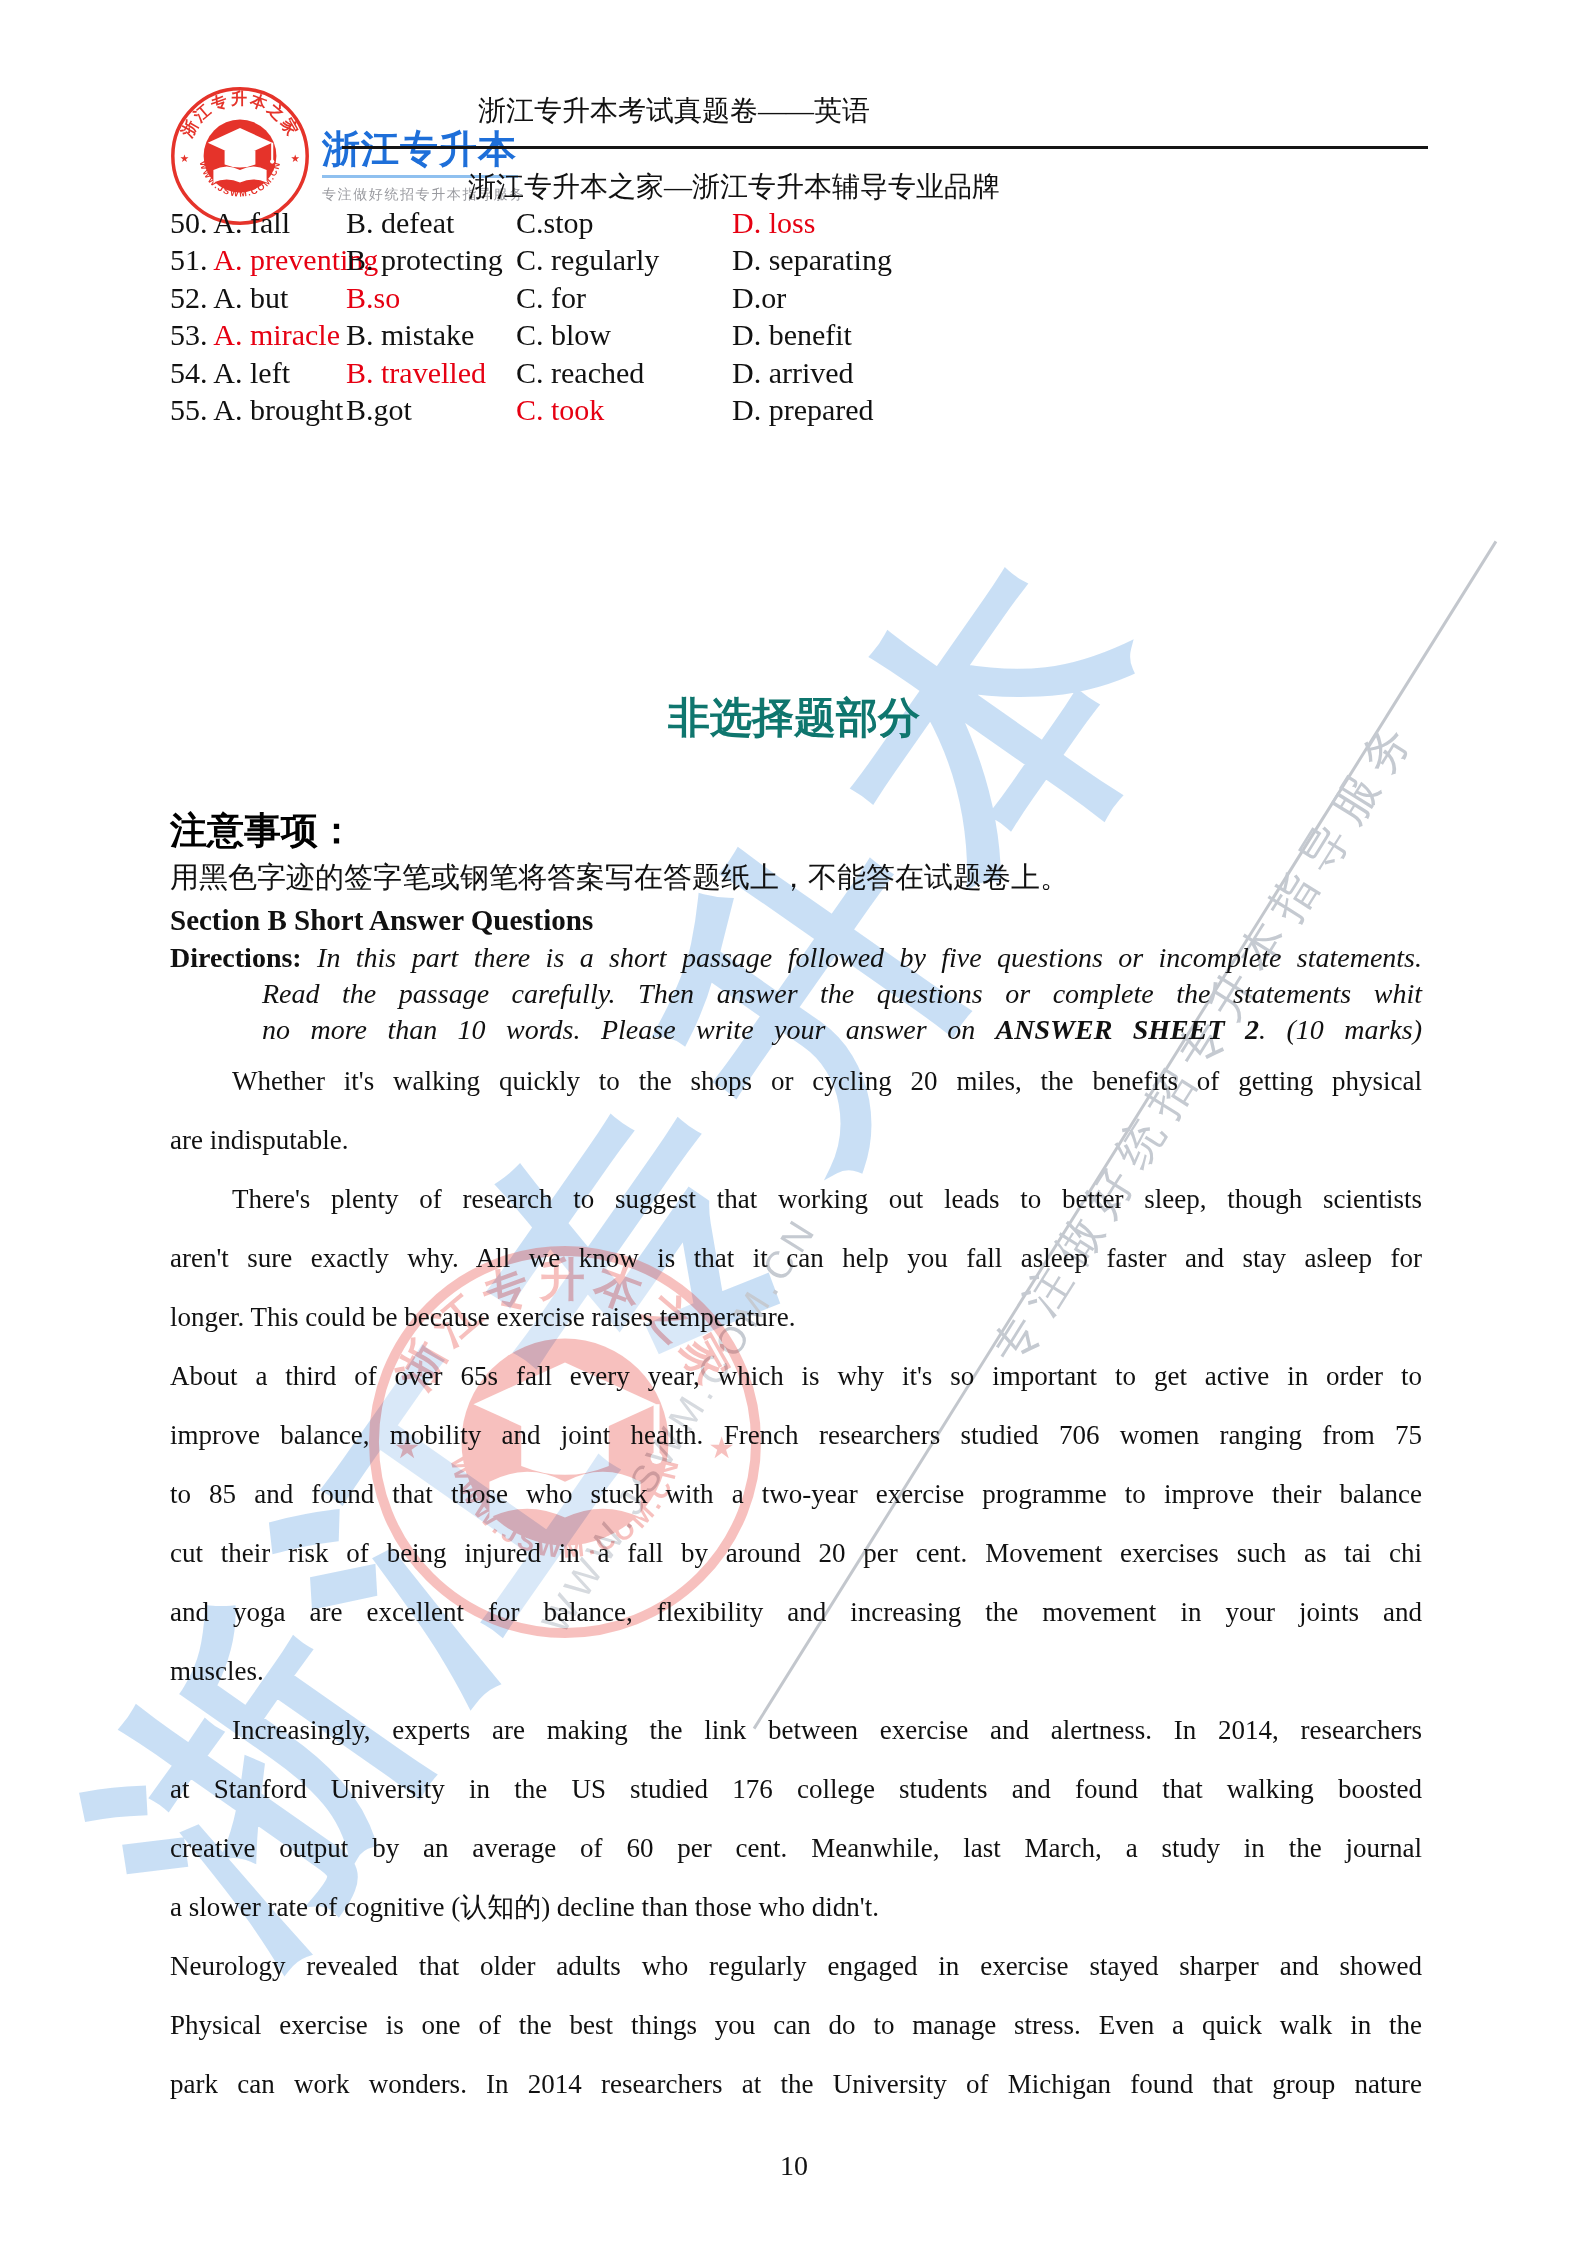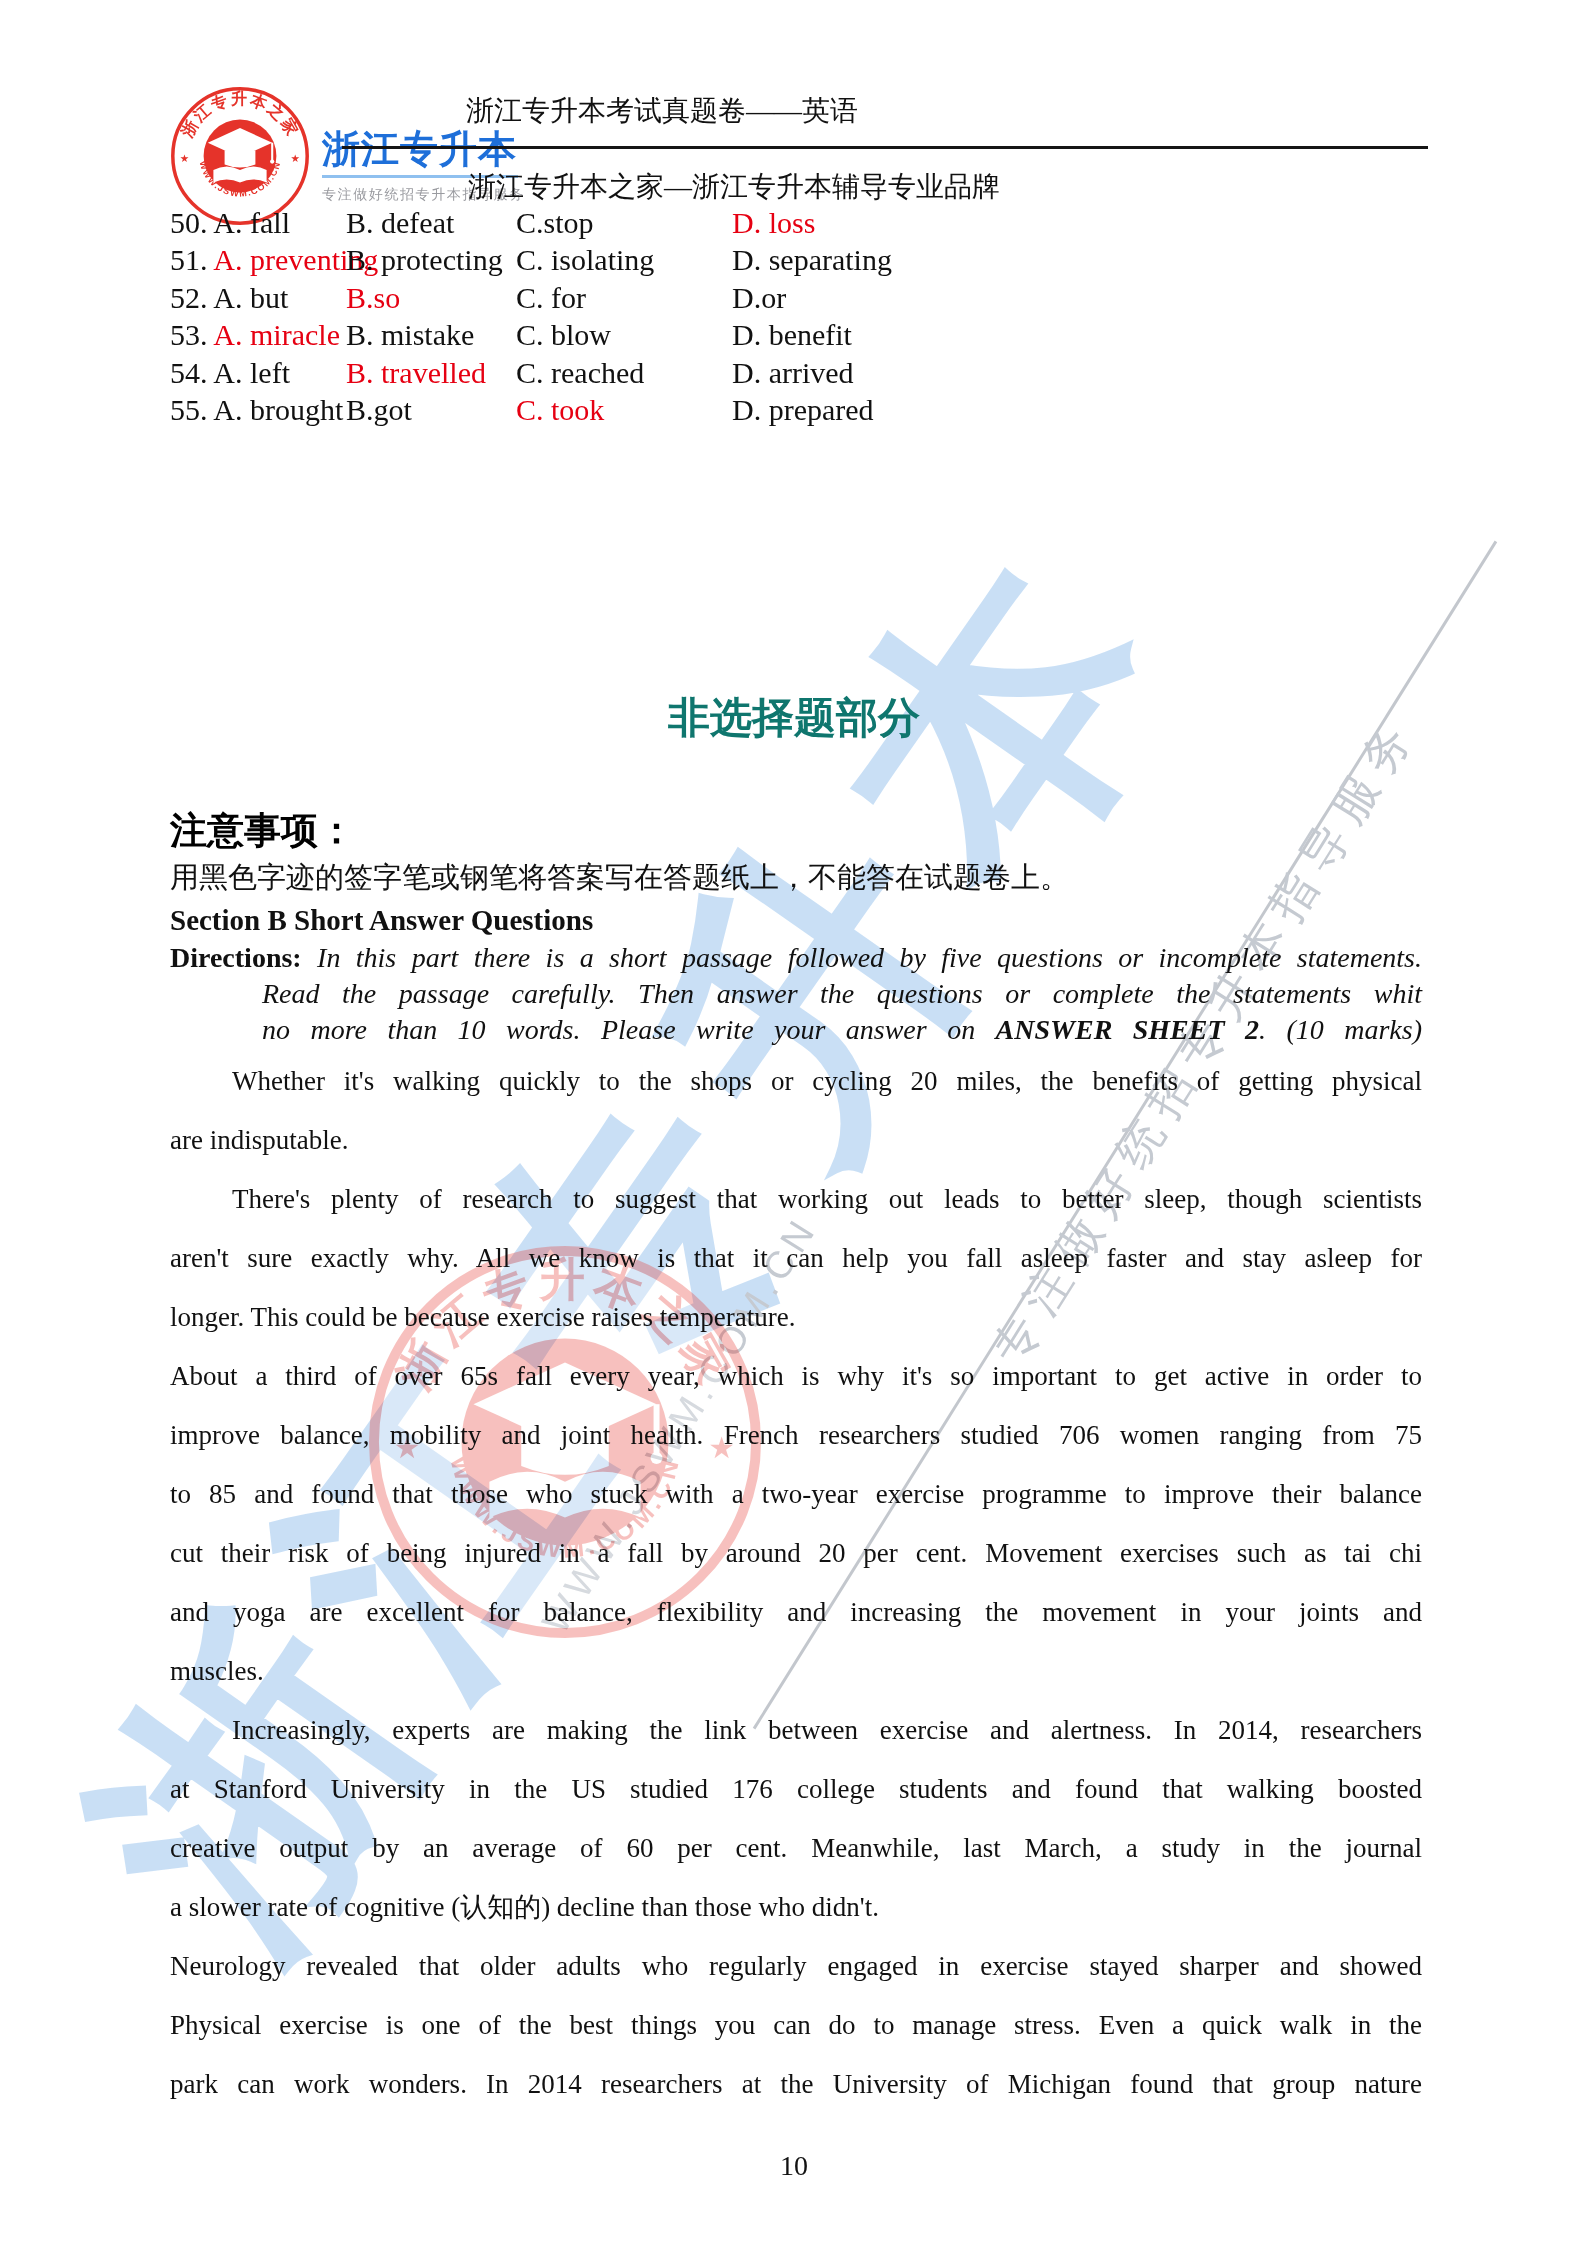--- a/index.html
+++ b/index.html
@@ -44,21 +44,21 @@
     font-weight:bold; font-size:38px; color:var(--brand-blue,#1e6fd9);
     letter-spacing:1px; white-space:nowrap;
   }
   .brand-underline{position:absolute; left:322px; top:175px; width:196px; height:3px; background:#8fc0ef;}
   .brand-tagline{
     position:absolute; left:322px; top:186px;
     font-family:"Liberation Sans","DejaVu Sans",sans-serif;
     font-size:14px; color:#9a9ba0; letter-spacing:1.6px; white-space:nowrap;
   }
   .header-title{
-    position:absolute; left:332px; top:92px; width:660px; text-align:center;
+    position:absolute; left:344px; top:92px; width:660px; text-align:center;
     font-size:28px; white-space:nowrap;
   }
   .header-divider{position:absolute; left:342px; top:146px; width:1086px; height:3px; background:#151515;}
   .header-subtitle{
     position:absolute; left:340px; top:168px; width:660px; text-align:right;
     font-size:28px; white-space:nowrap;
   }
   
   .questions{position:absolute; left:170px; top:204px; width:1256px; font-size:30px;}
   .q-row{display:grid; grid-template-columns:176px 170px 216px 1fr; height:37.4px; line-height:37.4px; white-space:nowrap;}
@@ -146,21 +146,21 @@
     <div class="questions" id="questions-block">
         <div class="q-row">
           <span class="q-cell"><span>50. </span><span>A. fall</span></span>
           <span class="q-cell"><span>B. defeat</span></span>
           <span class="q-cell"><span>C.stop</span></span>
           <span class="q-cell"><span class="red">D. loss</span></span>
         </div>
         <div class="q-row">
           <span class="q-cell"><span>51. </span><span class="red">A. preventing</span></span>
           <span class="q-cell"><span>B. protecting</span></span>
-          <span class="q-cell"><span>C. isolating</span></span>
+          <span class="q-cell"><span>C. regularly</span></span>
           <span class="q-cell"><span>D. separating</span></span>
         </div>
         <div class="q-row">
           <span class="q-cell"><span>52. </span><span>A. but</span></span>
           <span class="q-cell"><span class="red">B.so</span></span>
           <span class="q-cell"><span>C. for</span></span>
           <span class="q-cell"><span>D.or</span></span>
         </div>
         <div class="q-row">
           <span class="q-cell"><span>53. </span><span class="red">A. miracle</span></span>

